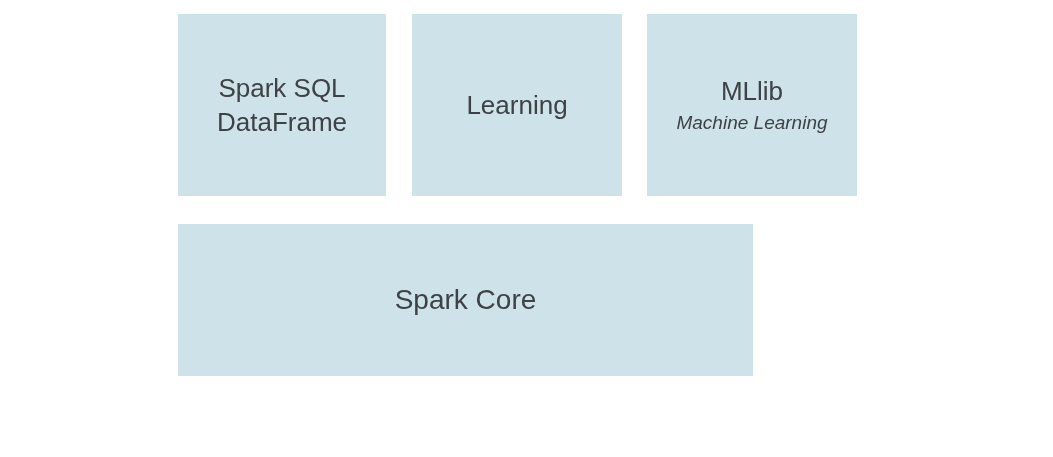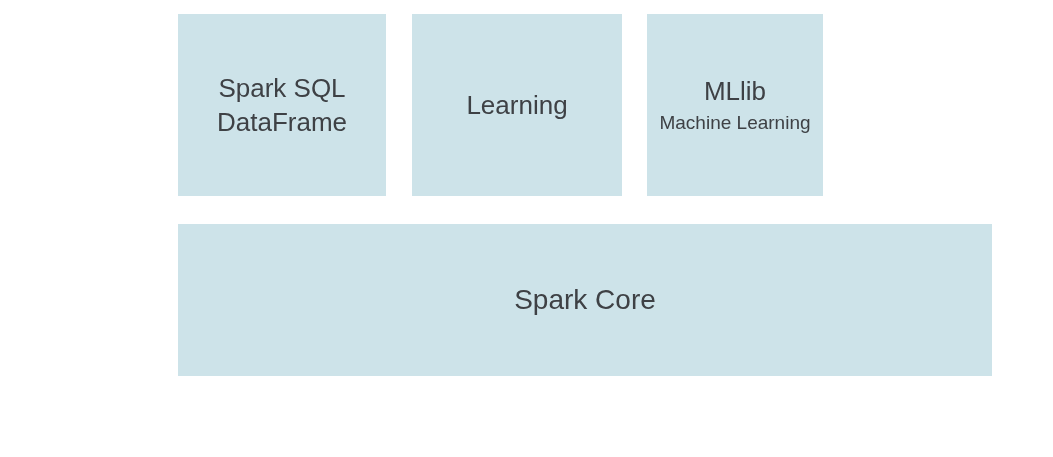--- a/index.html
+++ b/index.html
@@ -26,31 +26,32 @@
     background: var(--box-fill);
     color: var(--text-color);
     display: flex;
     flex-direction: column;
     align-items: center;
     justify-content: center;
     text-align: center;
   }
   .box-spark-sql   { left: 178px; top: 14px;  width: 208px; height: 182px; }
   .box-streaming   { left: 412px; top: 14px;  width: 210px; height: 182px; }
-  .box-mllib       { left: 647px; top: 14px;  width: 176px; height: 182px; }
-  .box-spark-core  { left: 178px; top: 224px; width: 814px; height: 152px; }
+  .box-mllib       { left: 647px; top: 14px;  width: 210px; height: 182px; }
+  .box-spark-core  { left: 178px; top: 224px; width: 575px; height: 152px; }
 
   .label-main {
     font-size: 26px;
     line-height: 34px;
     white-space: pre-line;
   }
   .label-sub {
     font-size: 19px;
     line-height: 26px;
+    font-style: italic;
     margin-top: 2px;
   }
   .label-core {
     font-size: 28px;
     line-height: 36px;
   }
 </style>
 </head>
 <body>
 

